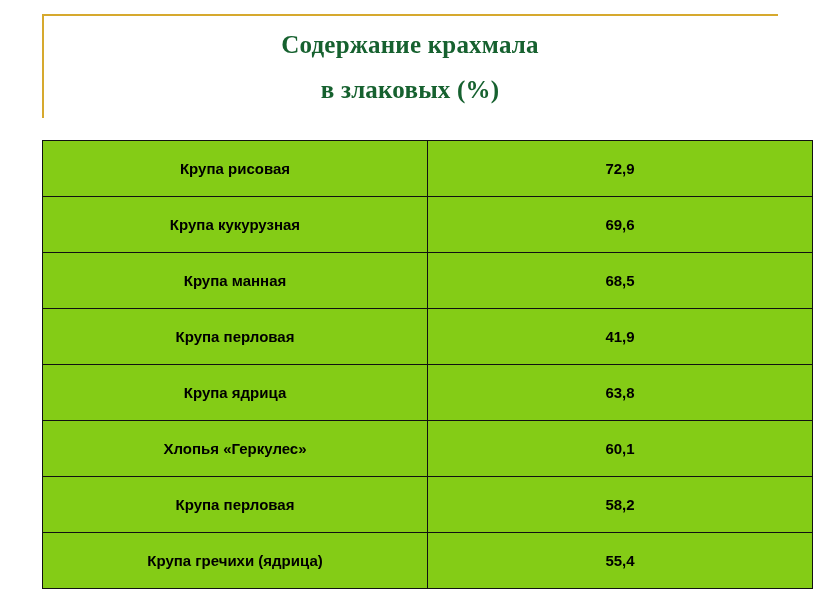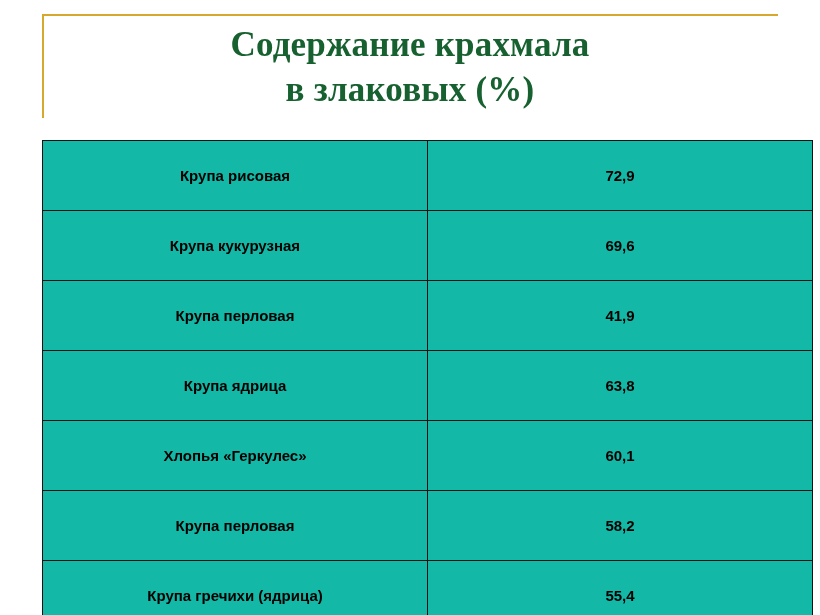--- a/index.html
+++ b/index.html
@@ -47,48 +47,48 @@
   }
   .title {
     position: absolute;
     left: 0;
     right: 0;
     top: 22px;
     text-align: center;
     color: #16612f;
     font-family: "Liberation Serif", serif;
     font-weight: bold;
-    font-size: 35px;
+    font-size: 25px;
     line-height: 45px;
     letter-spacing: 0.2px;
   }
   .title .line2 {
     display: block;
   }
   .table-wrap {
     position: absolute;
     left: 42px;
     top: 140px;
     width: 736px;
   }
   table.data {
     border-collapse: collapse;
     width: 100%;
     table-layout: fixed;
   }
   table.data td {
     border: 1px solid #111111;
     height: 39px;
-    padding: 15px 8px;
+    padding: 8px 8px;
     font-size: 15px;
     font-weight: bold;
     color: #000000;
     text-align: center;
     vertical-align: middle;
-    background: #14b8a6;
+    background: #84cc16;
   }
   table.data td.name {
     width: 368px;
   }
   table.data td.value {
     width: 368px;
   }
 </style>
 </head>
 <body>
@@ -109,20 +109,24 @@
       <tbody>
         <tr>
           <td class="name">Крупа рисовая</td>
           <td class="value">72,9</td>
         </tr>
         <tr>
           <td class="name">Крупа кукурузная</td>
           <td class="value">69,6</td>
         </tr>
         <tr>
+          <td class="name">Крупа манная</td>
+          <td class="value">68,5</td>
+        </tr>
+        <tr>
           <td class="name">Крупа перловая</td>
           <td class="value">41,9</td>
         </tr>
         <tr>
           <td class="name">Крупа ядрица</td>
           <td class="value">63,8</td>
         </tr>
         <tr>
           <td class="name">Хлопья «Геркулес»</td>
           <td class="value">60,1</td>

